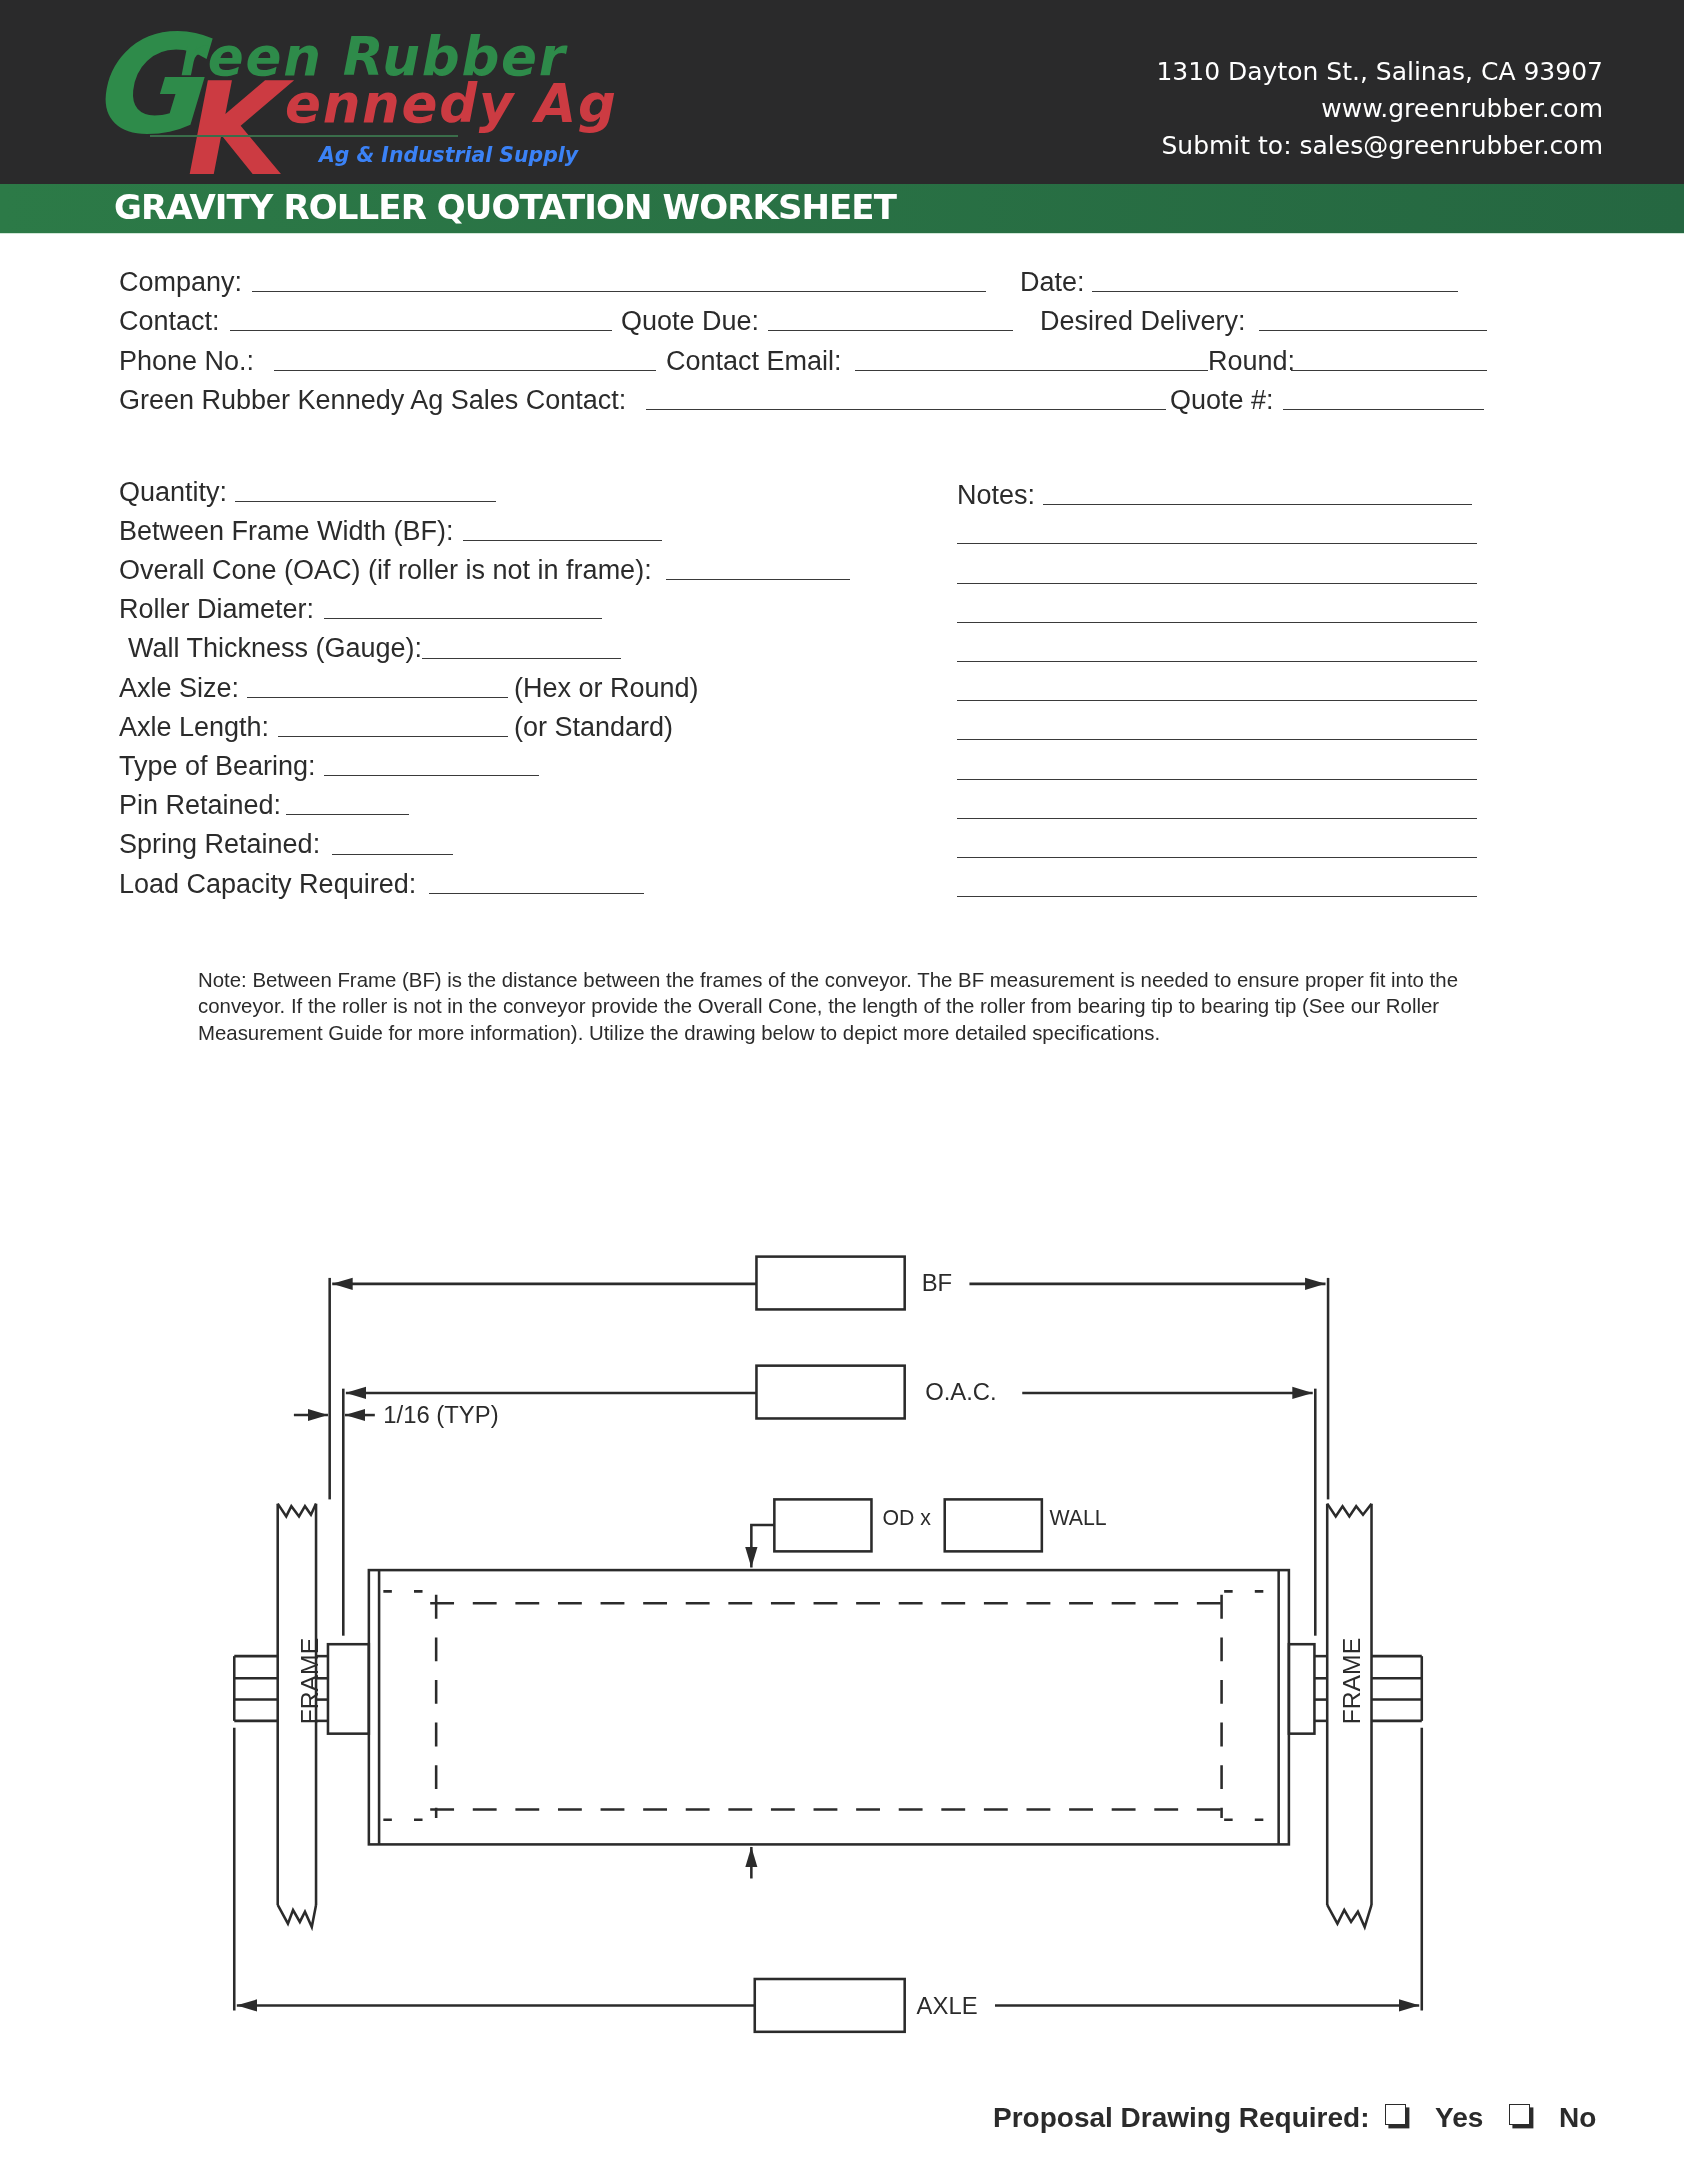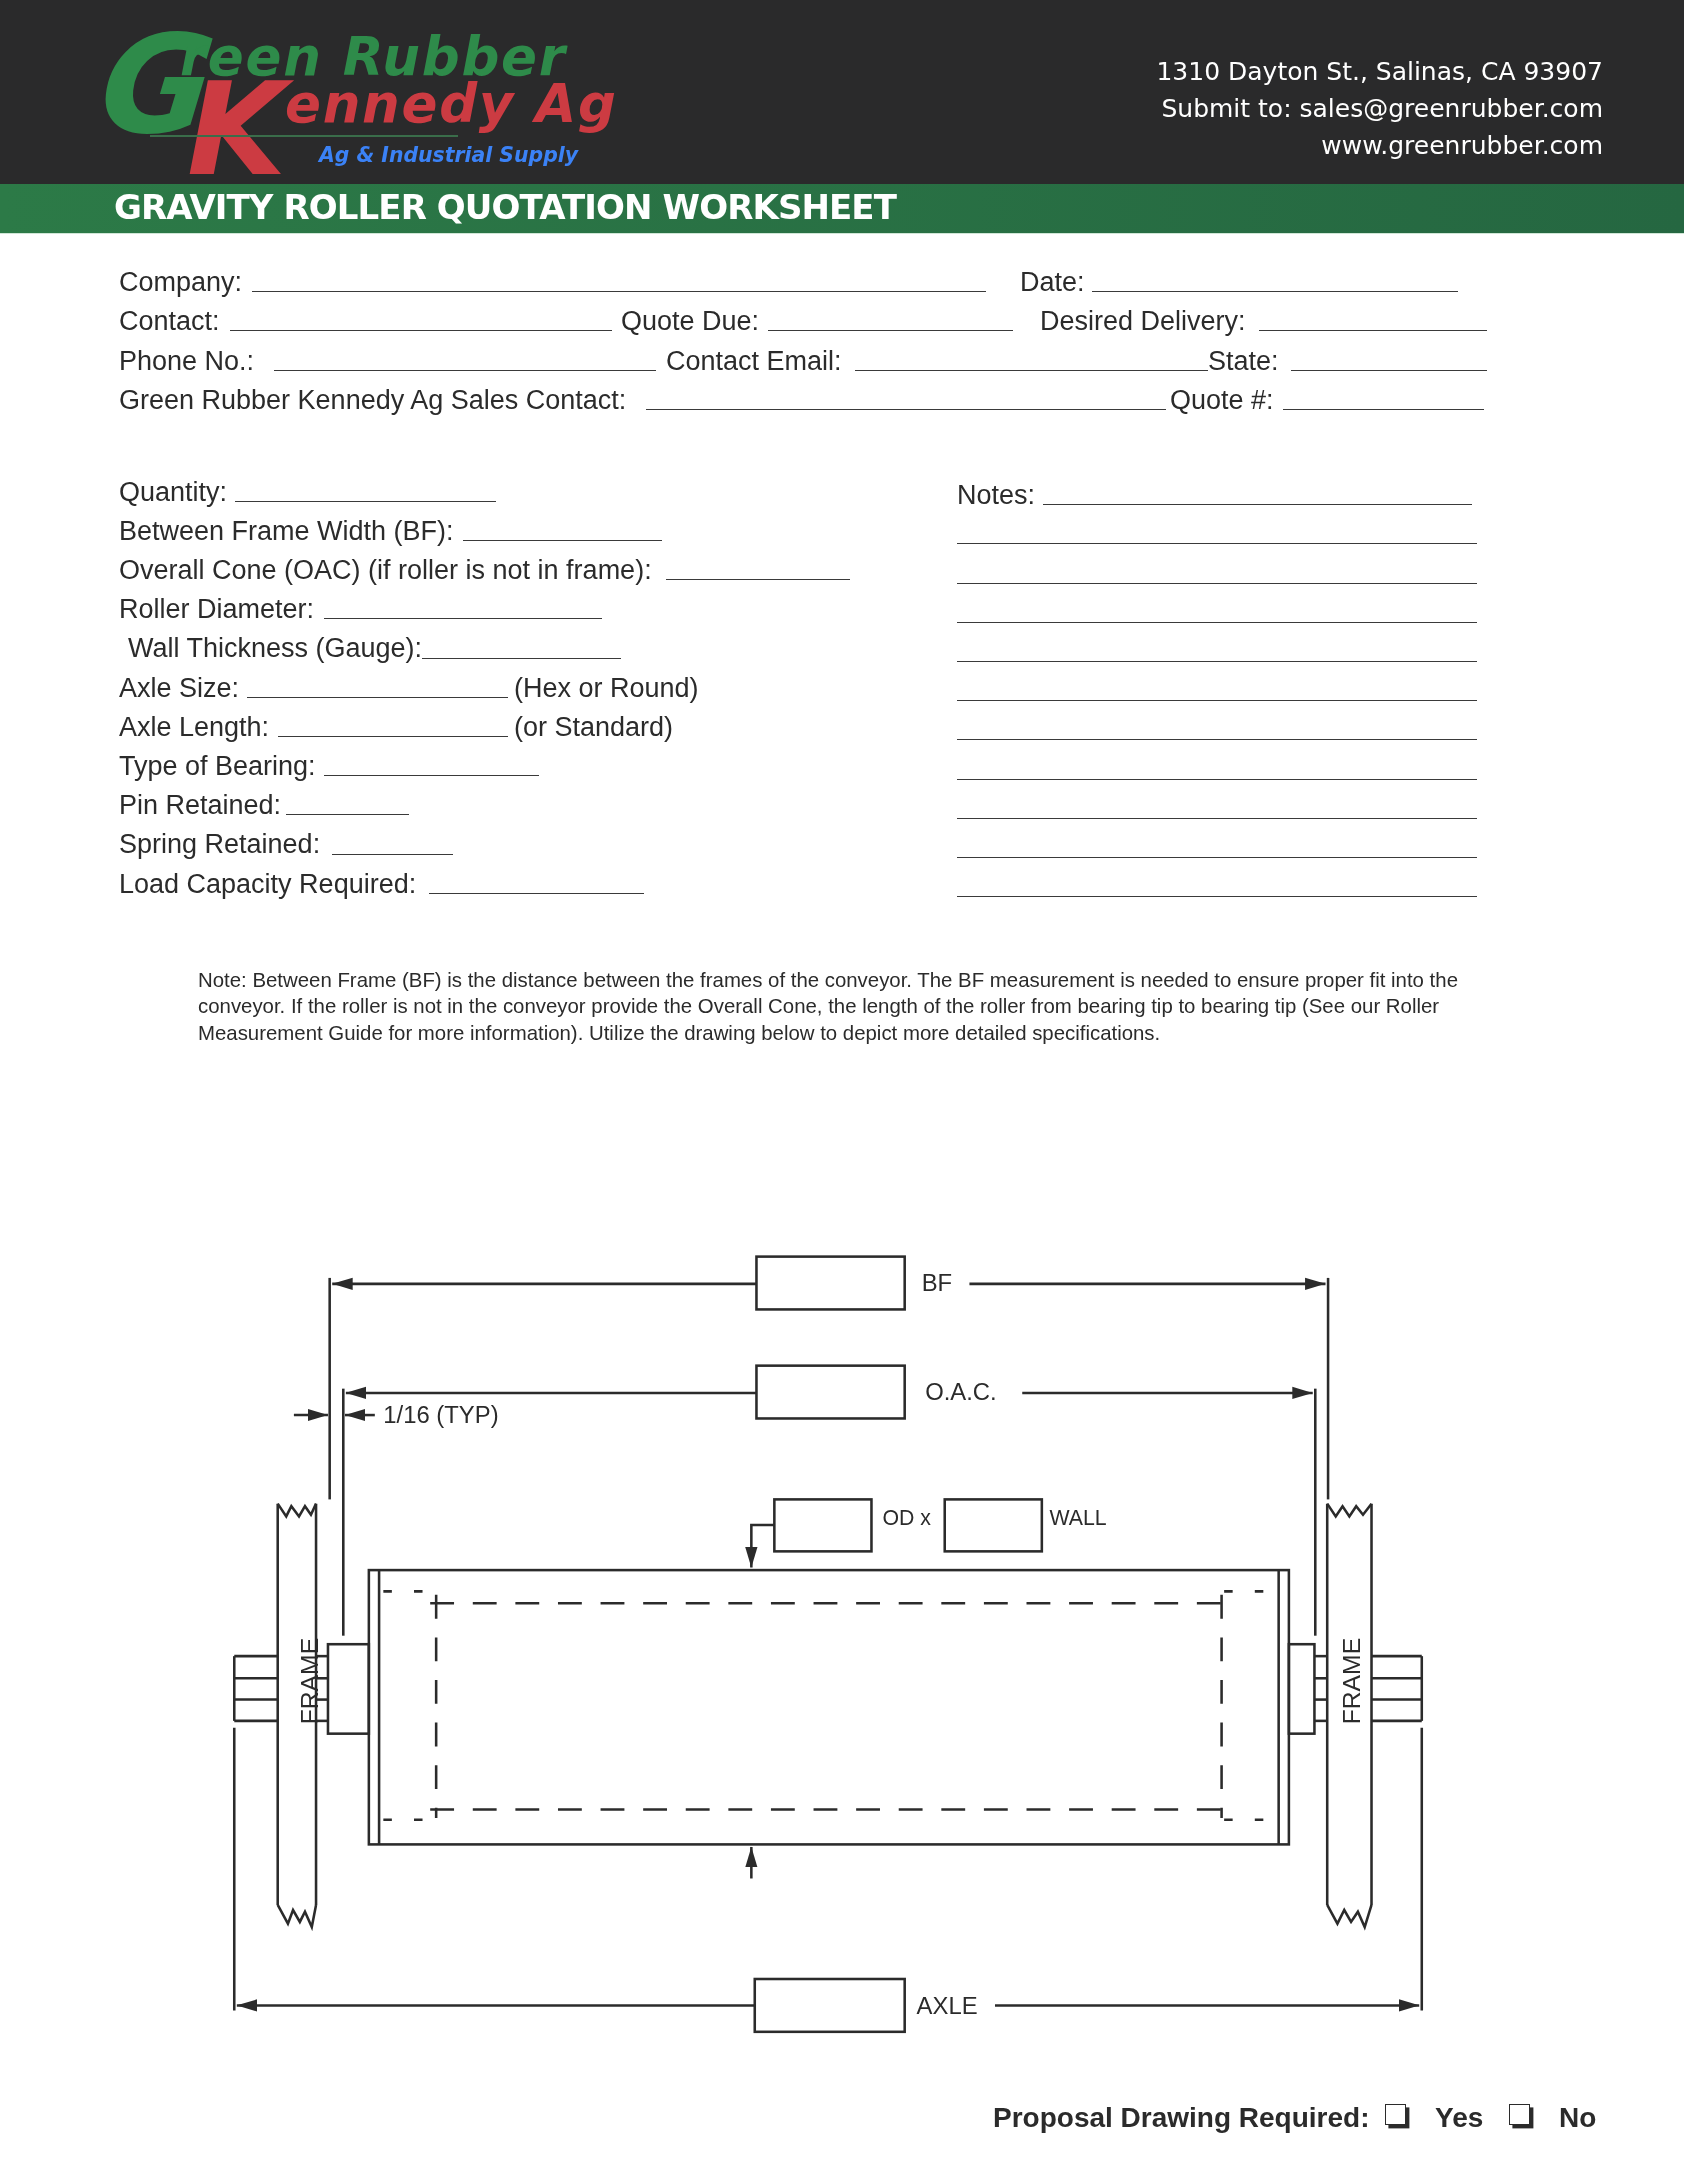--- a/index.html
+++ b/index.html
@@ -39,22 +39,22 @@
   <div class="logo">
     <span class="big-g">G</span>
     <span class="line1">reen Rubber</span>
     <span class="big-k">K</span>
     <span class="line2">ennedy Ag</span>
     <div class="rule"></div>
     <span class="tagline">Ag &amp; Industrial Supply</span>
   </div>
   <div class="contact">
     <div>1310 Dayton St., Salinas, CA 93907</div>
+    <div>www.greenrubber.com</div>
     <div>Submit to: sales@greenrubber.com</div>
-    <div>www.greenrubber.com</div>
   </div>
 </div>
 <div class="titlebar">
   <span class="title">GRAVITY ROLLER QUOTATION WORKSHEET</span>
 </div>
 
 <span class="lbl" style="left:119px;top:269px">Company:</span>
 <div class="uline" style="left:252px;top:291px;width:734px"></div>
 <span class="lbl" style="left:1020px;top:269px">Date:</span>
 <div class="uline" style="left:1092px;top:291px;width:366px"></div>
@@ -63,21 +63,21 @@
 <div class="uline" style="left:230px;top:330px;width:382px"></div>
 <span class="lbl" style="left:621px;top:308px">Quote Due:</span>
 <div class="uline" style="left:768px;top:330px;width:245px"></div>
 <span class="lbl" style="left:1040px;top:308px">Desired Delivery:</span>
 <div class="uline" style="left:1259px;top:330px;width:228px"></div>
 
 <span class="lbl" style="left:119px;top:348px">Phone No.:</span>
 <div class="uline" style="left:274px;top:370px;width:382px"></div>
 <span class="lbl" style="left:666px;top:348px">Contact Email:</span>
 <div class="uline" style="left:855px;top:370px;width:353px"></div>
-<span class="lbl" style="left:1208px;top:348px">State:</span>
+<span class="lbl" style="left:1208px;top:348px">Round:</span>
 <div class="uline" style="left:1291px;top:370px;width:196px"></div>
 
 <span class="lbl" style="left:119px;top:387px">Green Rubber Kennedy Ag Sales Contact:</span>
 <div class="uline" style="left:646px;top:409px;width:520px"></div>
 <span class="lbl" style="left:1170px;top:387px">Quote #:</span>
 <div class="uline" style="left:1283px;top:409px;width:201px"></div>
 
 <span class="lbl" style="left:119px;top:479px">Quantity:</span>
 <div class="uline" style="left:235px;top:501px;width:261px"></div>
 

